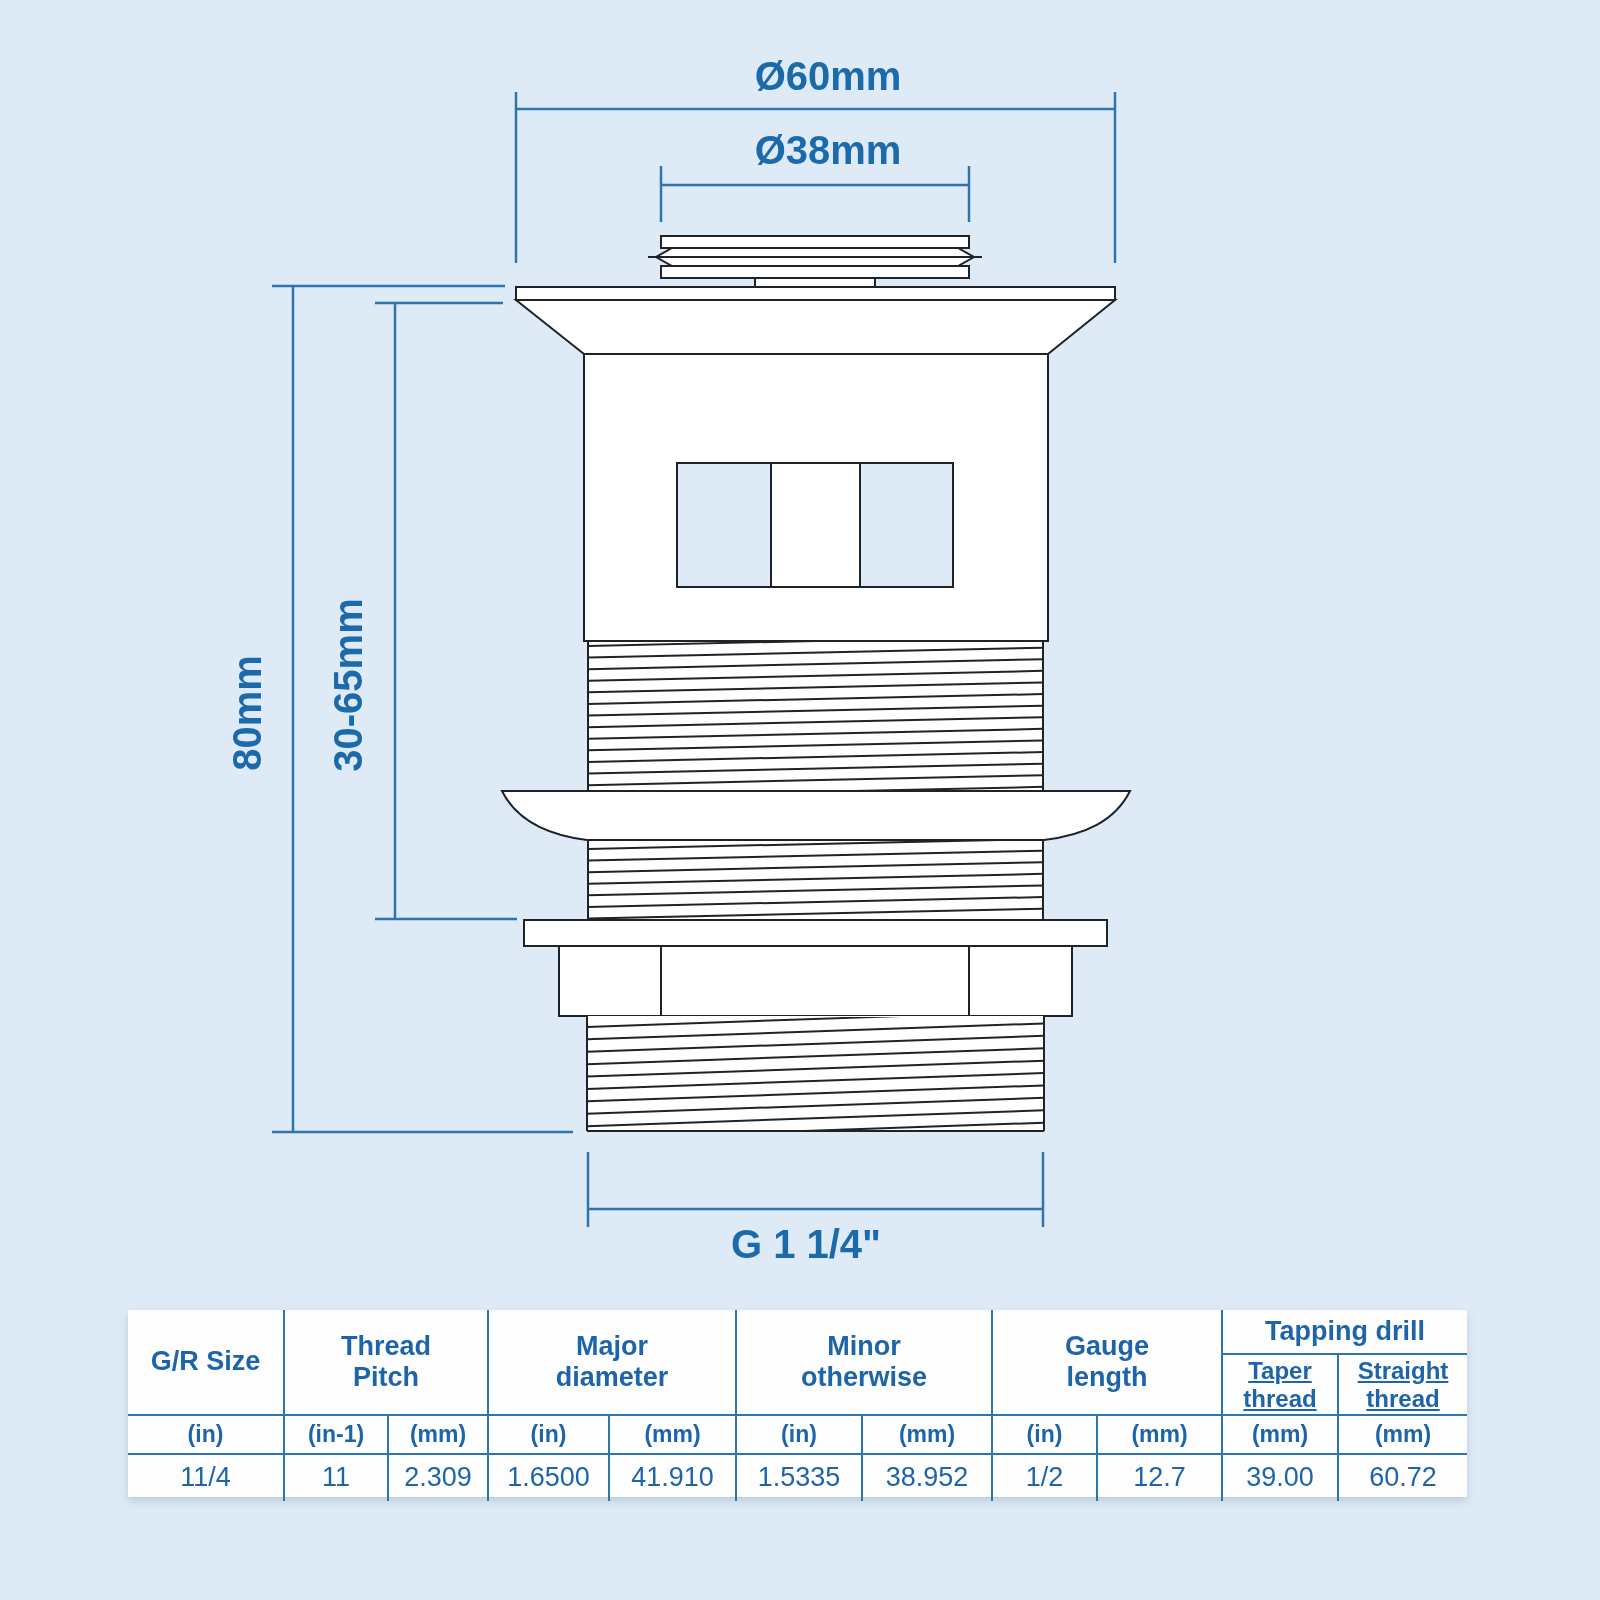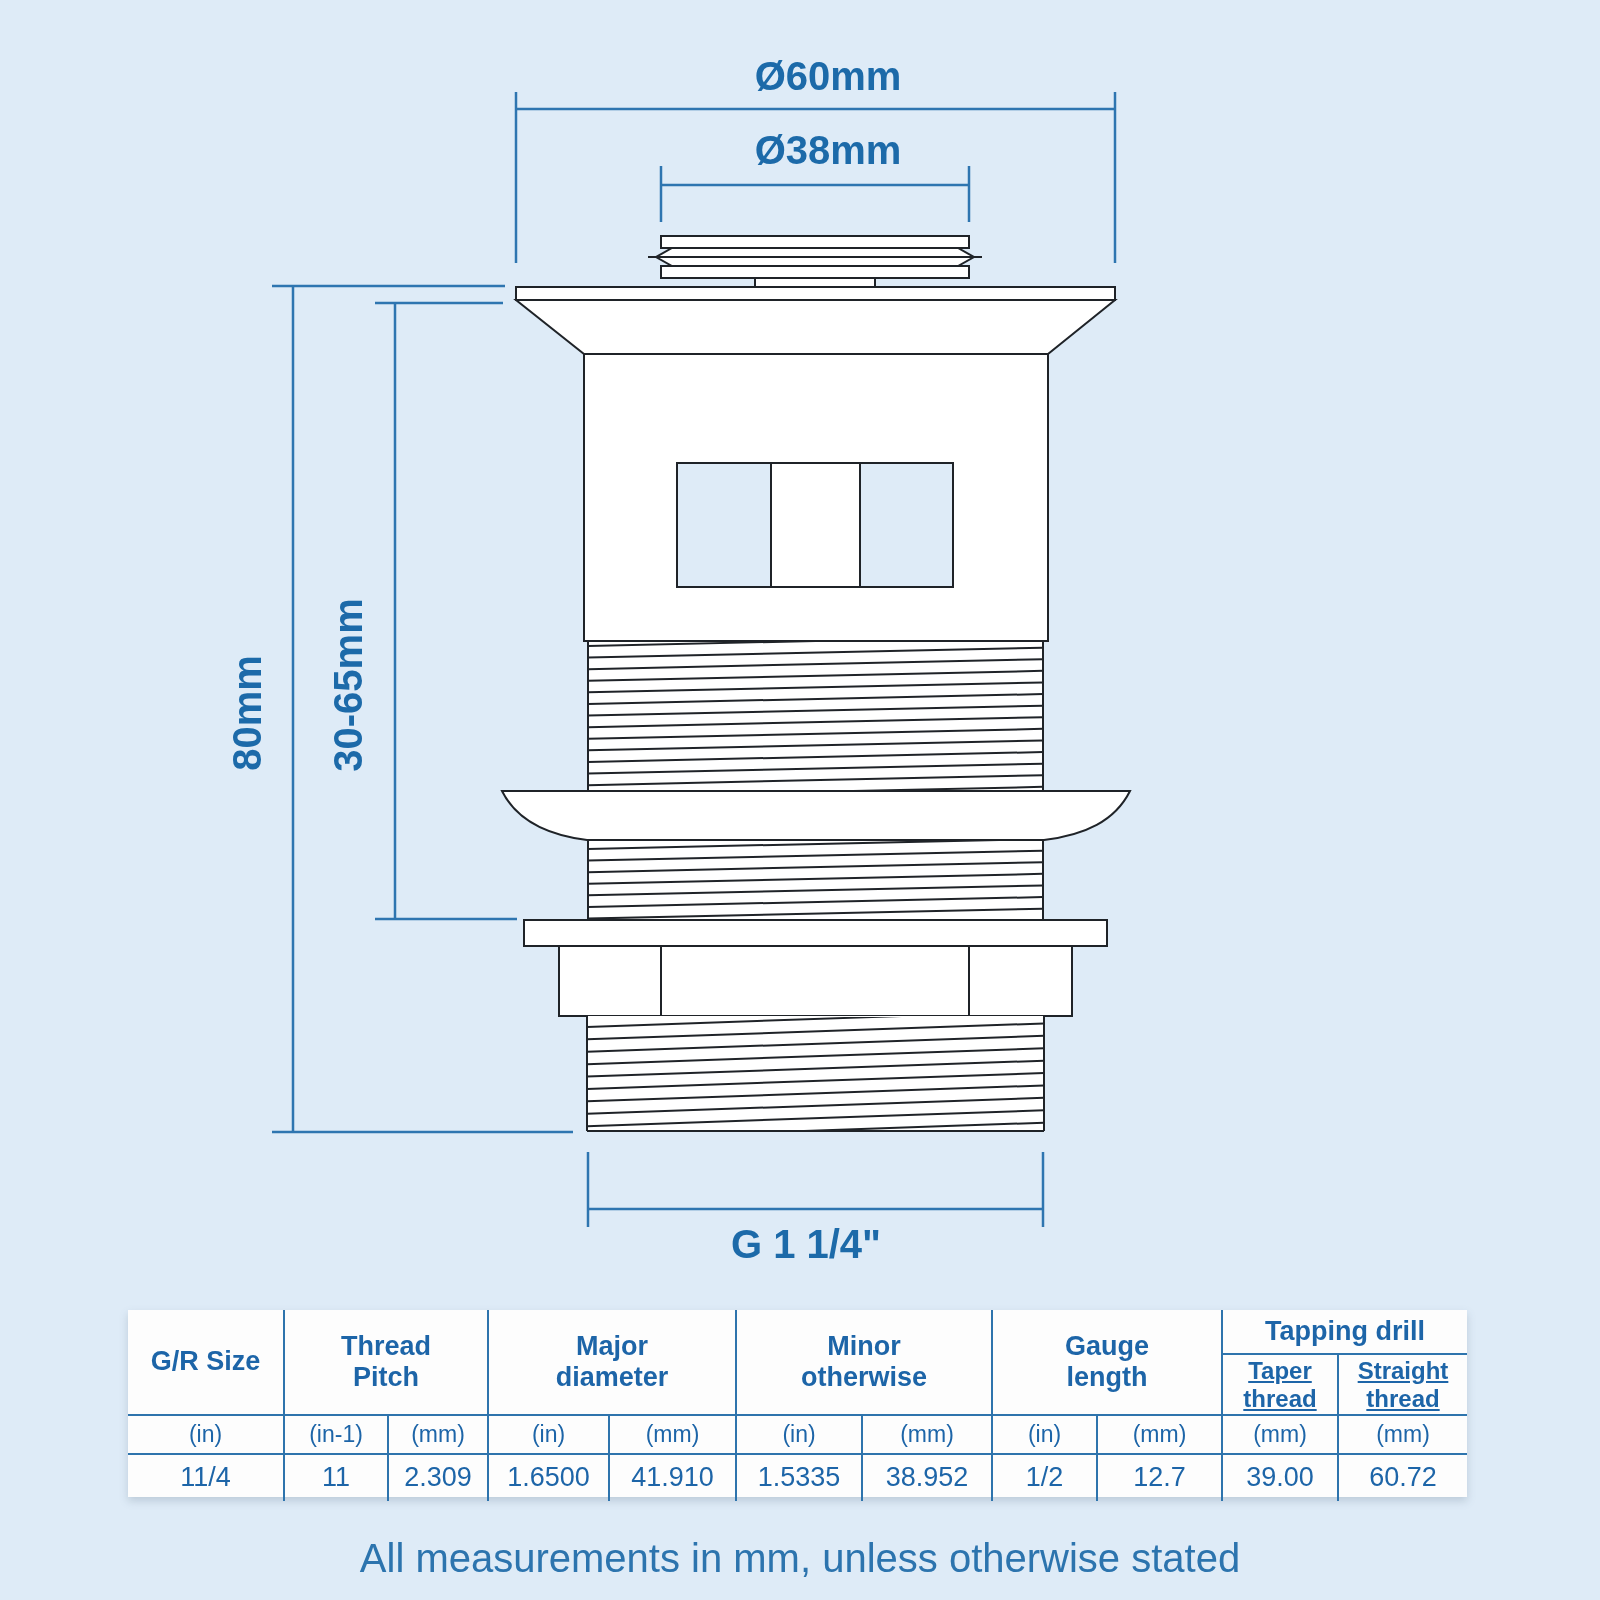--- a/index.html
+++ b/index.html
@@ -21,21 +21,21 @@
   }
   #spec-table{border-collapse:collapse;table-layout:fixed;width:1339px;color:#1d65a8;}
   #spec-table td{
     text-align:center;vertical-align:middle;padding:0;
     font-size:27px;line-height:1.15;
   }
   .hdr{font-weight:bold;}
   .hdr .wrap{max-width:150px;margin:0 auto;}
   .hdr .wrapn{max-width:128px;margin:12px auto;}
   .subhdr{font-weight:bold;font-size:24px !important;line-height:1.05;}
-  .unit{font-weight:normal;font-size:23px !important;}
+  .unit{font-weight:bold;font-size:23px !important;}
   .val{font-size:27px;}
   .bl{border-left:2px solid #2e74ad;}
   .bb{border-bottom:2px solid #2e74ad;}
   tr.r1 td{height:43px;}
   tr.r2 td{height:59px;text-decoration:underline;}
   tr.r3 td{height:37px;}
   tr.r4 td{height:46px;}
 
   #footer-note{
     position:absolute;left:0;top:1536px;width:1600px;
@@ -243,14 +243,13 @@
         <td class="val bl">38.952</td>
         <td class="val bl">1/2</td>
         <td class="val bl">12.7</td>
         <td class="val bl">39.00</td>
         <td class="val bl">60.72</td>
       </tr>
     </tbody>
       </table>
   </div>
 
-  <div id="footer-note">All measurements in mm, unless otherwise stated</div>
 </div>
 
 </body></html>

